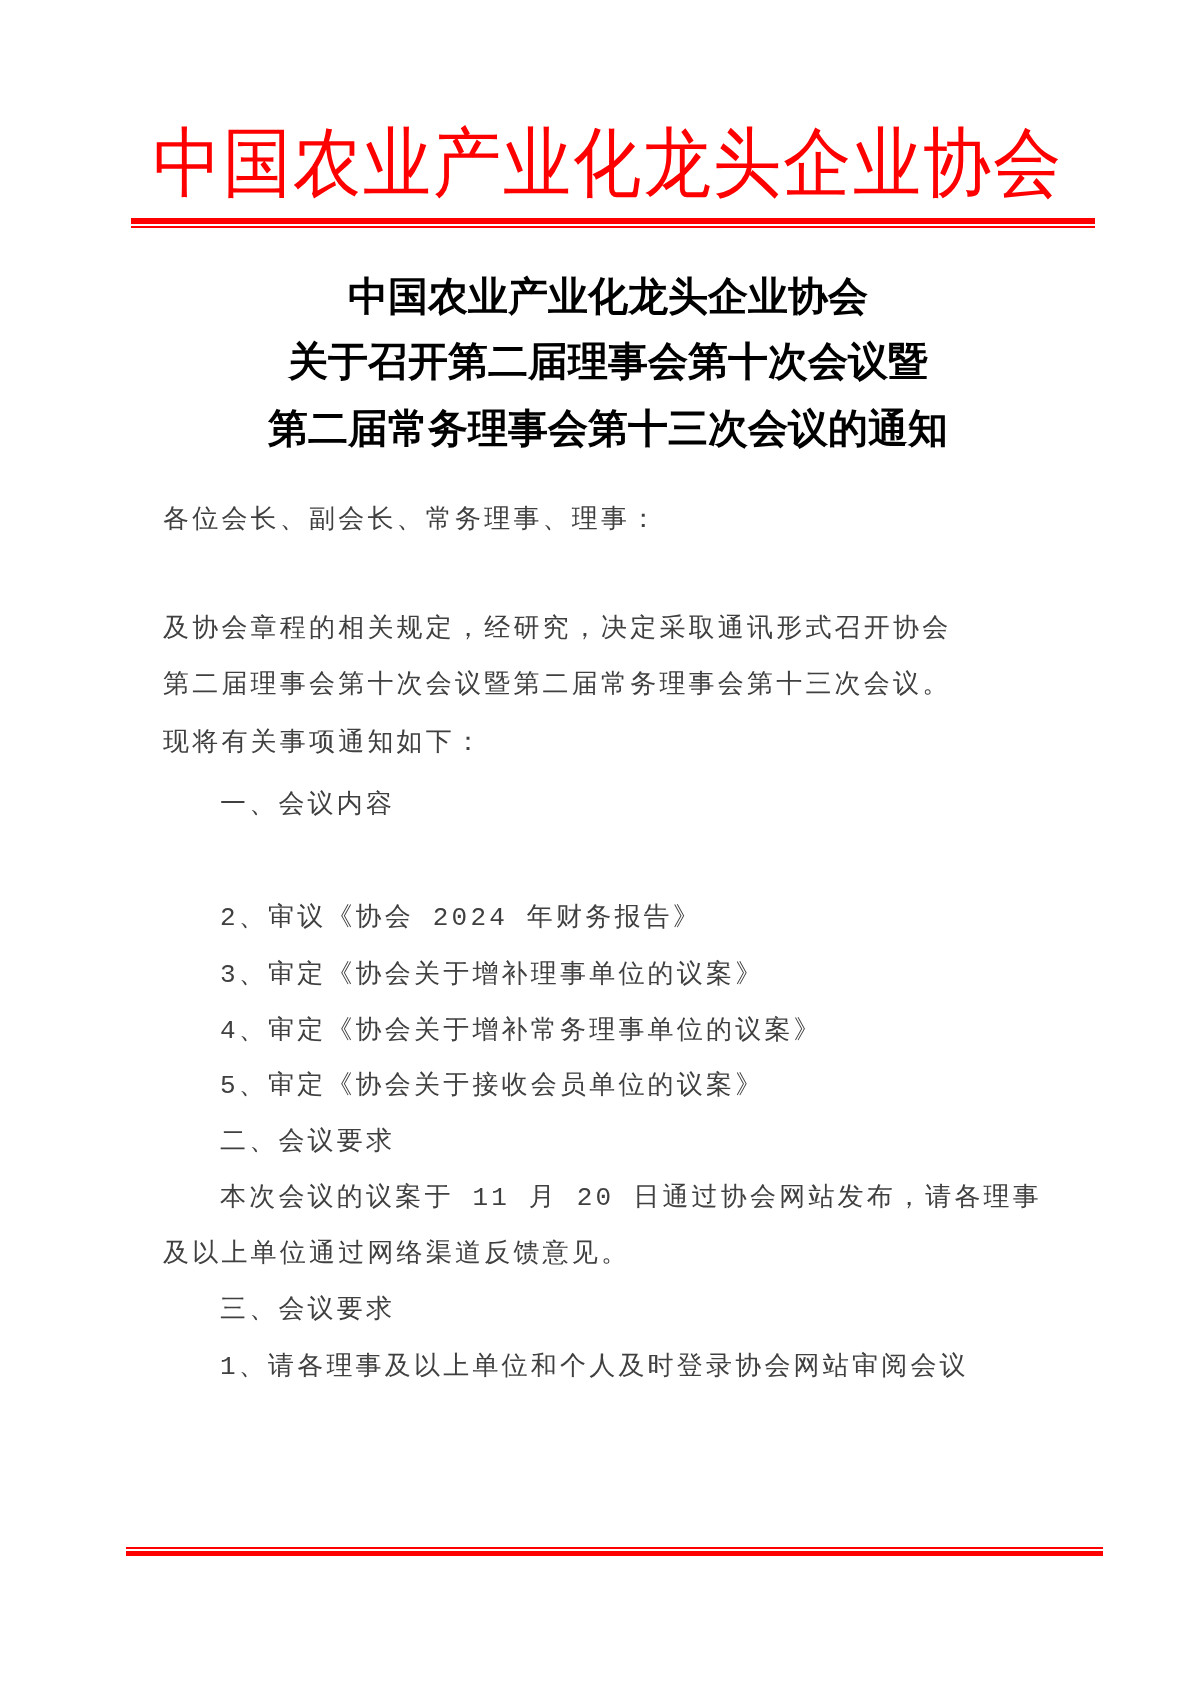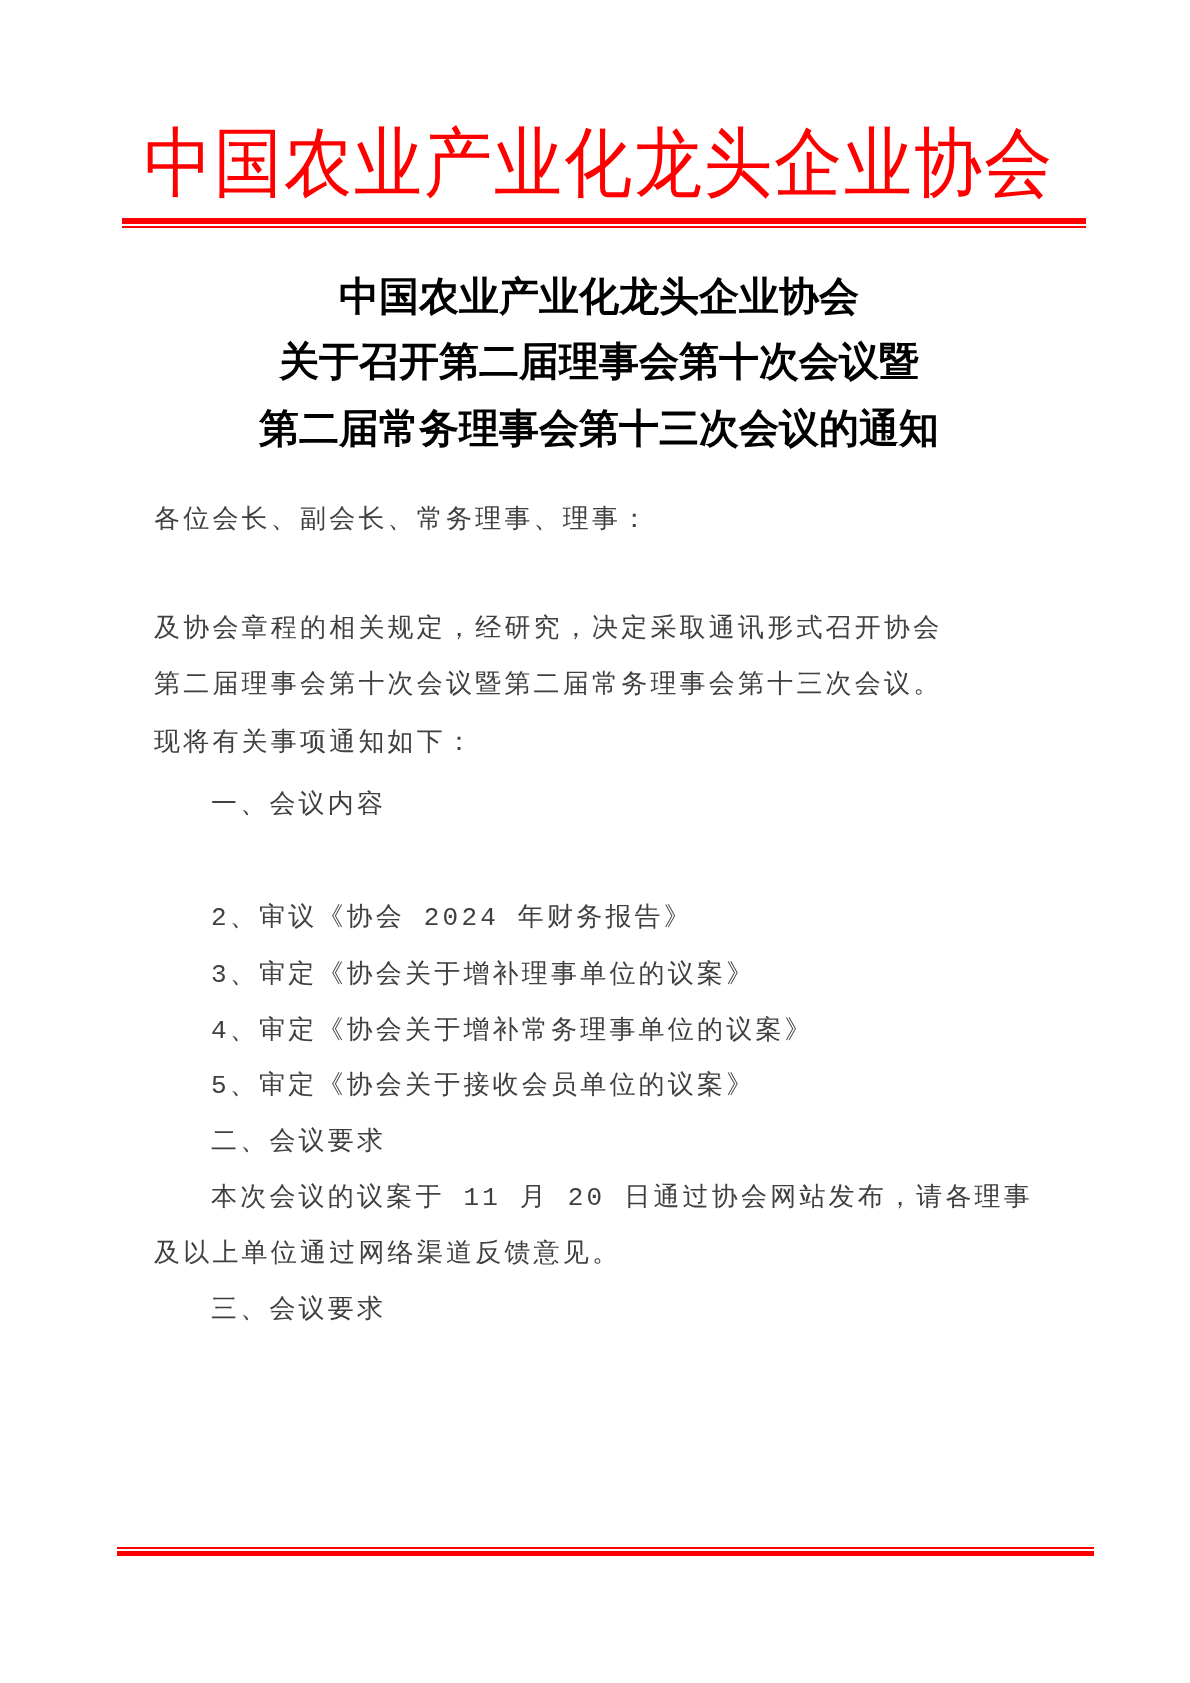--- a/index.html
+++ b/index.html
@@ -1,17 +1,17 @@
 <!DOCTYPE html>
 <html><head>
 <meta charset="utf-8">
 <style>
   html, body { margin: 0; padding: 0; background: #ffffff; }
   body { width: 1190px; height: 1683px; position: relative; overflow: hidden; }
-  .page { position: absolute; left: 4px; top: 0; width: 1088px; height: 1683px; background: #fff; }
+  .page { position: absolute; left: 13px; top: 0; width: 1088px; height: 1683px; background: #fff; }
   .masthead {
     position: absolute; left: 0; width: 1190px; top: 118px; height: 90px;
     text-align: center; color: #ff0000;
     font-family: "DejaVu Serif", "Liberation Serif", serif;
     font-size: 68px; line-height: 90px; letter-spacing: 2px;
     transform: scaleY(1.12);
   }
   .rule { position: absolute; background: #ff0000; }
   .title {
     position: absolute; left: 0; width: 1190px; text-align: center;
@@ -49,16 +49,17 @@
   <div class="body-line indent" style="top:900px;">2、审议《协会 2024 年财务报告》</div>
   <div class="body-line indent" style="top:957px;">3、审定《协会关于增补理事单位的议案》</div>
   <div class="body-line indent" style="top:1013px;">4、审定《协会关于增补常务理事单位的议案》</div>
   <div class="body-line indent" style="top:1068px;">5、审定《协会关于接收会员单位的议案》</div>
 
   <div class="body-line indent" style="top:1124px;">二、会议要求</div>
   <div class="body-line indent" style="top:1180px;">本次会议的议案于 11 月 20 日通过协会网站发布，请各理事</div>
   <div class="body-line" style="top:1236px;">及以上单位通过网络渠道反馈意见。</div>
 
   <div class="body-line indent" style="top:1292px;">三、会议要求</div>
+  <div class="body-line indent" style="top:1349px;">1、请各理事及以上单位和个人及时登录协会网站审阅会议</div>
 
   <div class="rule" style="left:113px; top:1547px; width:977px; height:2px;"></div>
   <div class="rule" style="left:113px; top:1551px; width:977px; height:5px;"></div>
 </div>
 
 </body></html>

